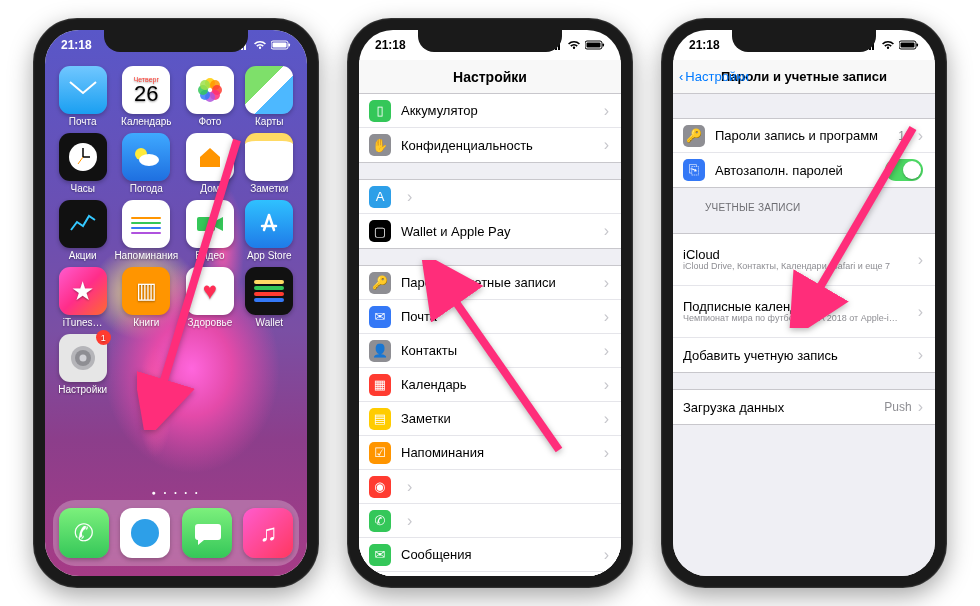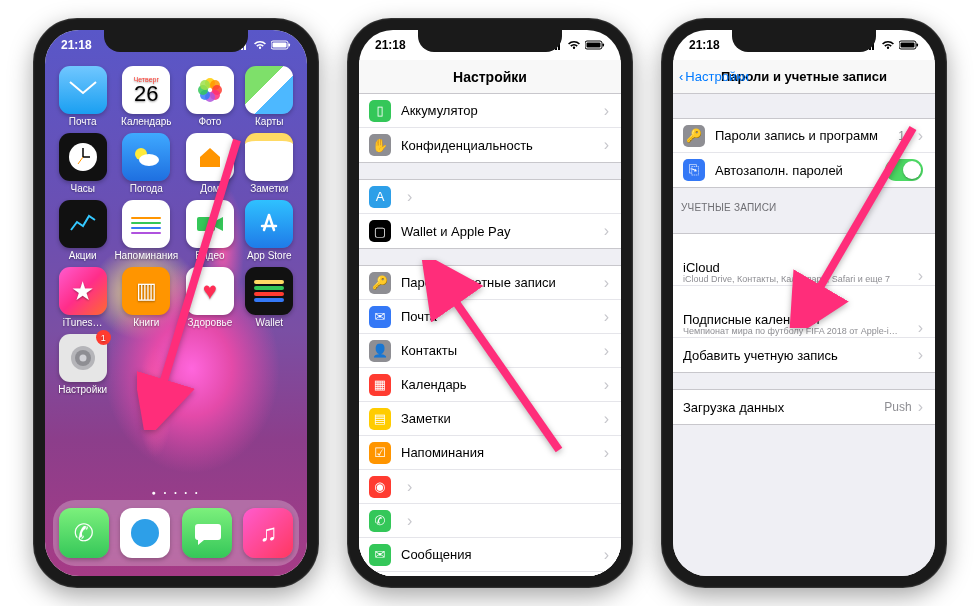--- a/index.html
+++ b/index.html
@@ -139,23 +139,23 @@
   .row .ricon {
     width:22px; height:22px; border-radius:5px;
     margin-right:10px; flex-shrink:0;
     display:flex; align-items:center; justify-content:center;
     font-size:13px; color:#fff;
   }
   .row .label { flex:1; white-space:nowrap; overflow:hidden; text-overflow:ellipsis; }
   .row .chev { color:#c7c7cc; font-size:16px; margin-left:6px; }
   .row .detail { color:#8e8e93; font-size:12px; margin-left:auto; }
   .row .sub { font-size:9px; color:#8e8e93; line-height:1.1; }
-  .row.two { height:52px;align-items:flex-end; }
+  .row.two { height:52px; }
   .row.two .col { display:flex; flex-direction:column; overflow:hidden; flex:1; }
-  .group-header { font-size:10px; color:#6d6d72; padding:14px 8px 4px; text-transform:uppercase; letter-spacing:0.2px; }
+  .group-header { font-size:10px; color:#6d6d72; padding:14px 32px 4px; text-transform:uppercase; letter-spacing:0.2px; }
 
   .toggle {
     width:38px; height:22px; border-radius:11px; background:#4cd964;
     position:relative; margin-left:auto;
   }
   .toggle::after{
     content:""; position:absolute; right:2px; top:2px;
     width:18px; height:18px; border-radius:50%; background:#fff;
     box-shadow:0 1px 2px rgba(0,0,0,0.3);
   }

